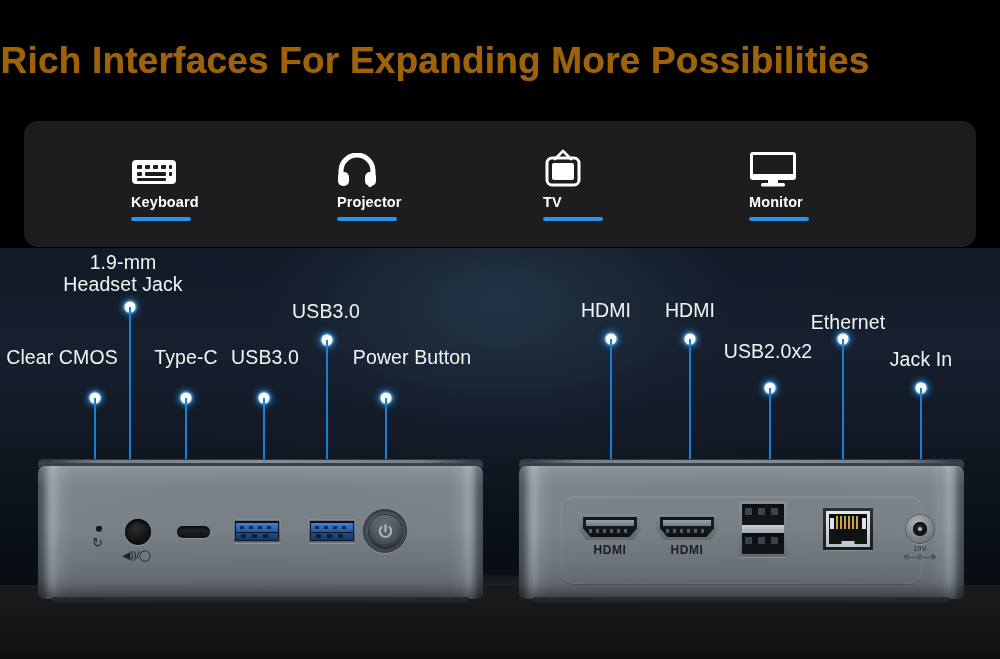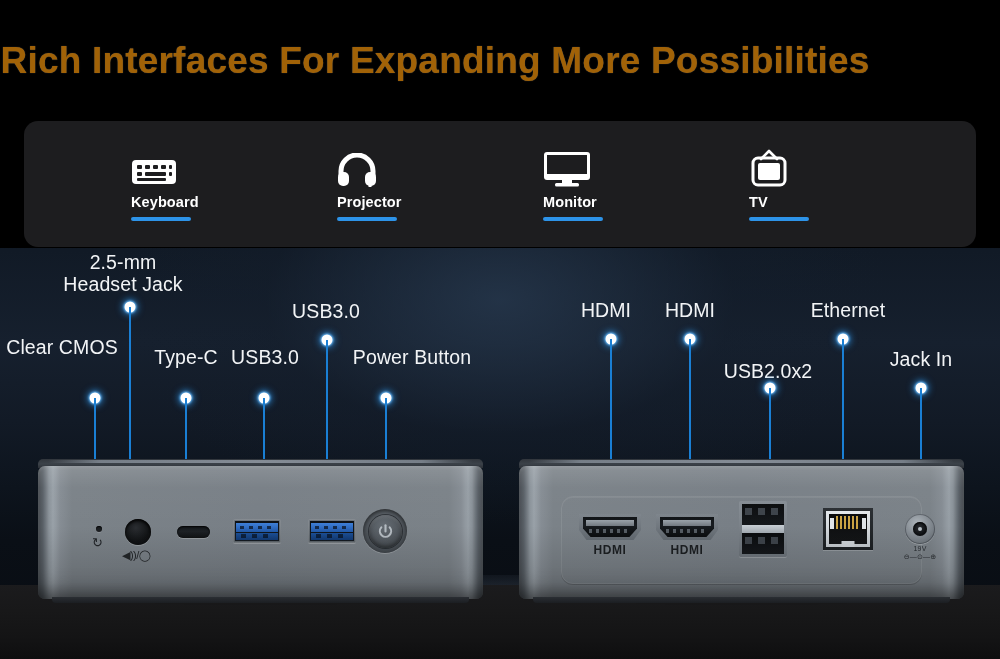--- a/index.html
+++ b/index.html
@@ -319,49 +319,49 @@
       </svg>
     </div>
     <div class="icon-label">Projector</div>
     <div class="icon-rule"></div>
   </div>
 
 
 
   <div class="icon-cell">
     <div class="icon-glyph">
+      <svg width="40" height="38" viewBox="0 0 40 38">
+        <path d="M12 10 L20 2 M28 10 L20 2" stroke="#fff" stroke-width="2.6" fill="none" stroke-linecap="round"></path>
+        <rect x="4" y="9" width="32" height="27" rx="5" fill="none" stroke="#fff" stroke-width="3"></rect>
+        <rect x="9" y="14" width="22" height="17" rx="2" fill="#fff"></rect>
+      </svg>
+    </div>
+    <div class="icon-label">TV</div>
+    <div class="icon-rule"></div>
+  </div>
+
+  <div class="icon-cell">
+    <div class="icon-glyph">
       <svg width="48" height="36" viewBox="0 0 48 36">
         <rect x="1" y="1" width="46" height="28" rx="3" fill="#fff"></rect>
         <rect x="4" y="4" width="40" height="19" fill="#1d1d1f"></rect>
         <rect x="19" y="29" width="10" height="4" fill="#fff"></rect>
         <rect x="12" y="32" width="24" height="3.5" rx="1.5" fill="#fff"></rect>
       </svg>
     </div>
     <div class="icon-label">Monitor</div>
     <div class="icon-rule"></div>
   </div>
-
-  <div class="icon-cell">
-    <div class="icon-glyph">
-      <svg width="40" height="38" viewBox="0 0 40 38">
-        <path d="M12 10 L20 2 M28 10 L20 2" stroke="#fff" stroke-width="2.6" fill="none" stroke-linecap="round"></path>
-        <rect x="4" y="9" width="32" height="27" rx="5" fill="none" stroke="#fff" stroke-width="3"></rect>
-        <rect x="9" y="14" width="22" height="17" rx="2" fill="#fff"></rect>
-      </svg>
-    </div>
-    <div class="icon-label">TV</div>
-    <div class="icon-rule"></div>
-  </div>
 </div>
 
-<div class="callout-text" style="left:62px;  top:336px;">Clear CMOS</div>
+<div class="callout-text" style="left:62px;  top:346px;">Clear CMOS</div>
 <div class="leader-dot" style="left:95px;  top:398px;"></div>
 <div class="leader" style="left:94px;  top:398px; height:125px;"></div>
 
-<div class="callout-text" style="left:123px; top:251px;">2.5-mm
+<div class="callout-text" style="left:123px; top:251px;">1.9-mm
 Headset Jack</div>
 <div class="leader-dot" style="left:130px; top:307px;"></div>
 <div class="leader" style="left:129px; top:307px; height:216px;"></div>
 
 <div class="callout-text" style="left:186px; top:346px;">Type-C</div>
 <div class="leader-dot" style="left:186px; top:398px;"></div>
 <div class="leader" style="left:185px; top:398px; height:125px;"></div>
 
 <div class="callout-text" style="left:265px; top:346px;">USB3.0</div>
 <div class="leader-dot" style="left:264px; top:398px;"></div>
@@ -376,25 +376,25 @@
 <div class="leader" style="left:385px; top:398px; height:106px;"></div>
 
 <div class="callout-text" style="left:606px; top:299px;">HDMI</div>
 <div class="leader-dot" style="left:611px; top:339px;"></div>
 <div class="leader" style="left:610px; top:339px; height:180px;"></div>
 
 <div class="callout-text" style="left:690px; top:299px;">HDMI</div>
 <div class="leader-dot" style="left:690px; top:339px;"></div>
 <div class="leader" style="left:689px; top:339px; height:180px;"></div>
 
-<div class="callout-text" style="left:768px; top:360px;">USB2.0x2</div>
+<div class="callout-text" style="left:768px; top:340px;">USB2.0x2</div>
 <div class="leader-dot" style="left:770px; top:388px;"></div>
 <div class="leader" style="left:769px; top:388px; height:110px;"></div>
 
-<div class="callout-text" style="left:848px; top:299px;">Ethernet</div>
+<div class="callout-text" style="left:848px; top:311px;">Ethernet</div>
 <div class="leader-dot" style="left:843px; top:339px;"></div>
 <div class="leader" style="left:842px; top:339px; height:170px;"></div>
 
 <div class="callout-text" style="left:921px; top:348px;">Jack In</div>
 <div class="leader-dot" style="left:921px; top:388px;"></div>
 <div class="leader" style="left:920px; top:388px; height:128px;"></div>
 
 <div class="unit" style="left:38px; width:445px;">
   <div class="unit-shadow"></div>
   <div class="unit-top">

